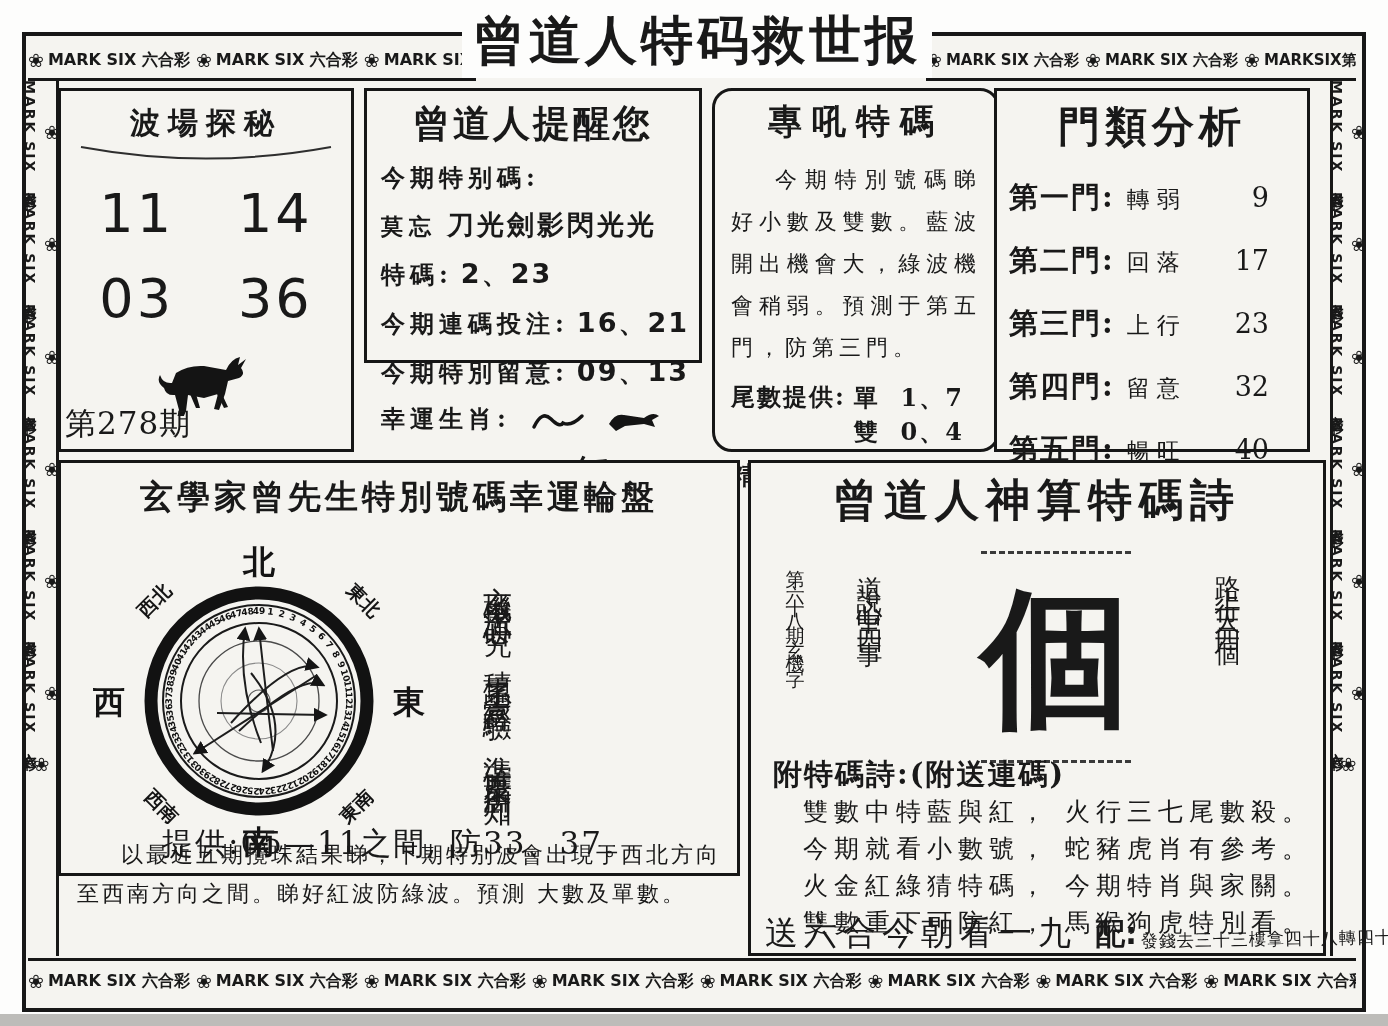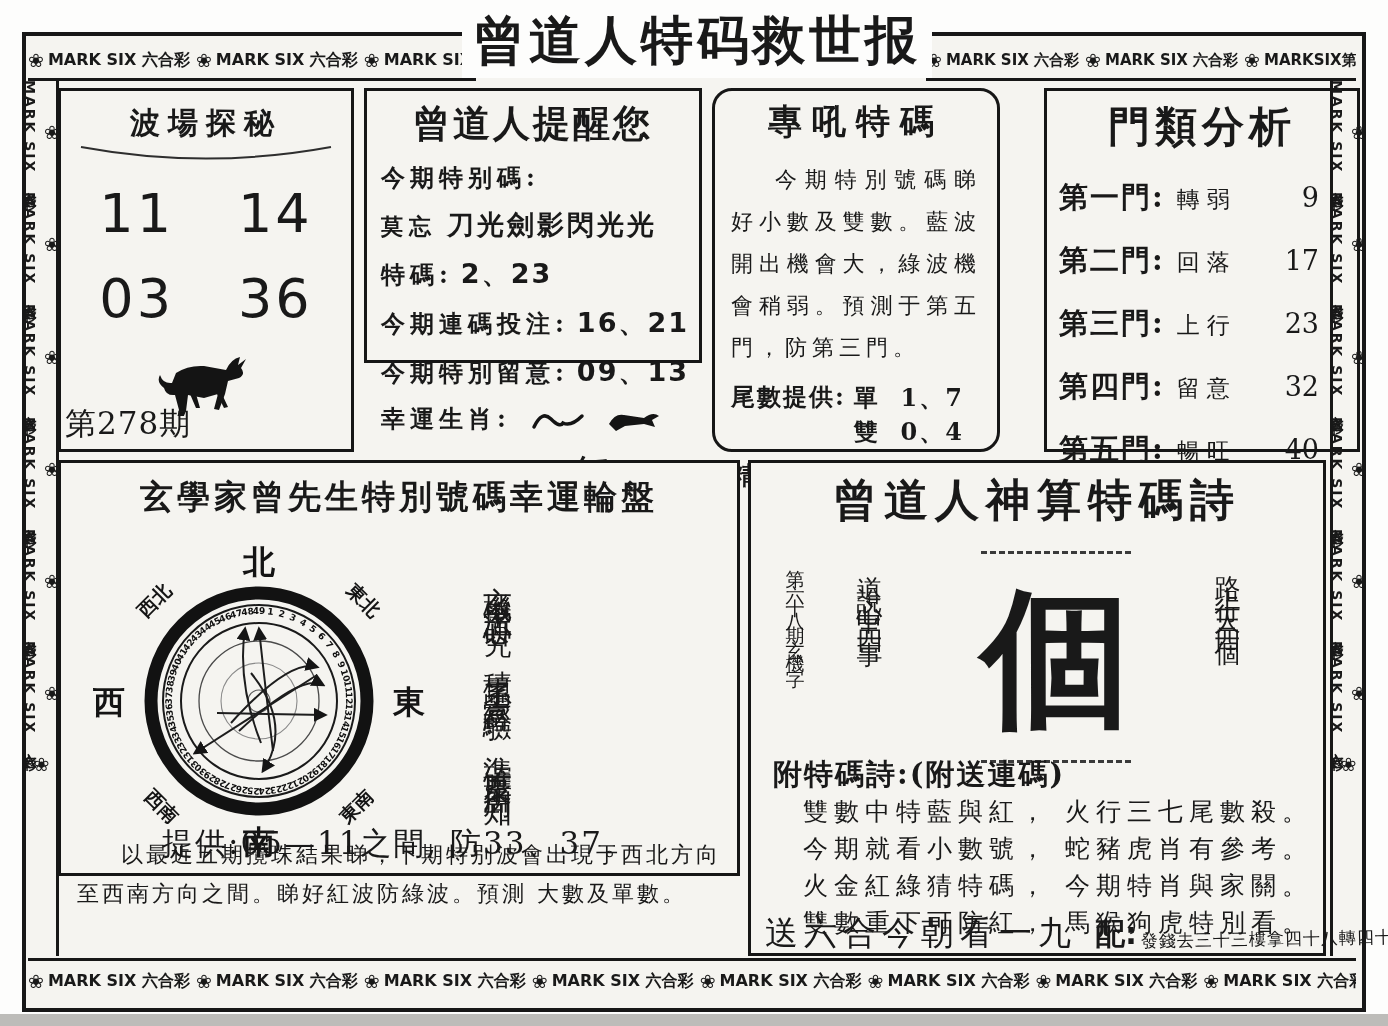--- a/index.html
+++ b/index.html
@@ -46,21 +46,21 @@
   .script-red{font-size:36px;font-weight:normal;margin-left:64px;transform:rotate(-4deg);letter-spacing:0;}
   .zsvg{margin-left:18px;align-self:center;}
   
   #box3{left:712px;top:88px;width:288px;height:364px;padding:8px 16px;border-radius:20px;}
   #box3 .bt{text-align:center;font-size:34px;font-weight:900;letter-spacing:10px;font-family:"DejaVu Sans","Liberation Sans",sans-serif;}
   #box3 .para{margin-top:14px;font-size:22px;line-height:42px;letter-spacing:5px;text-indent:2em;text-align:justify;}
   .tailrow{display:flex;margin-top:12px;font-size:24px;font-weight:bold;letter-spacing:2px;}
   .tailcol{margin-left:8px;line-height:34px;font-weight:bold;white-space:pre;text-align:right;}
   #box3 .sel{margin-top:10px;font-size:25px;font-weight:bold;letter-spacing:1px;white-space:nowrap;}
   
-  #box4{left:1044px;top:88px;width:316px;height:364px;padding:8px 12px;}
+  #box4{left:994px;top:88px;width:316px;height:364px;padding:8px 12px;}
   #box4 .bt{text-align:center;font-size:42px;font-weight:900;letter-spacing:5px;font-family:"DejaVu Sans","Liberation Sans",sans-serif;}
   .mrow{display:flex;align-items:baseline;margin-top:23px;}
   .mrow .lab{font-weight:bold;font-size:29px;letter-spacing:2px;}
   .mrow .word{font-size:23px;letter-spacing:7px;margin-left:12px;}
   .mrow .num{margin-left:auto;margin-right:26px;font-size:27px;}
   
   #box5{left:58px;top:460px;width:682px;height:416px;}
   #box5 .bt{margin-top:12px;text-align:center;font-size:33px;font-weight:bold;letter-spacing:4px;white-space:nowrap;}
   #wheel{position:absolute;left:18px;top:78px;}
   #vtext{position:absolute;left:408px;top:100px;height:330px;writing-mode:vertical-rl;text-orientation:mixed;

